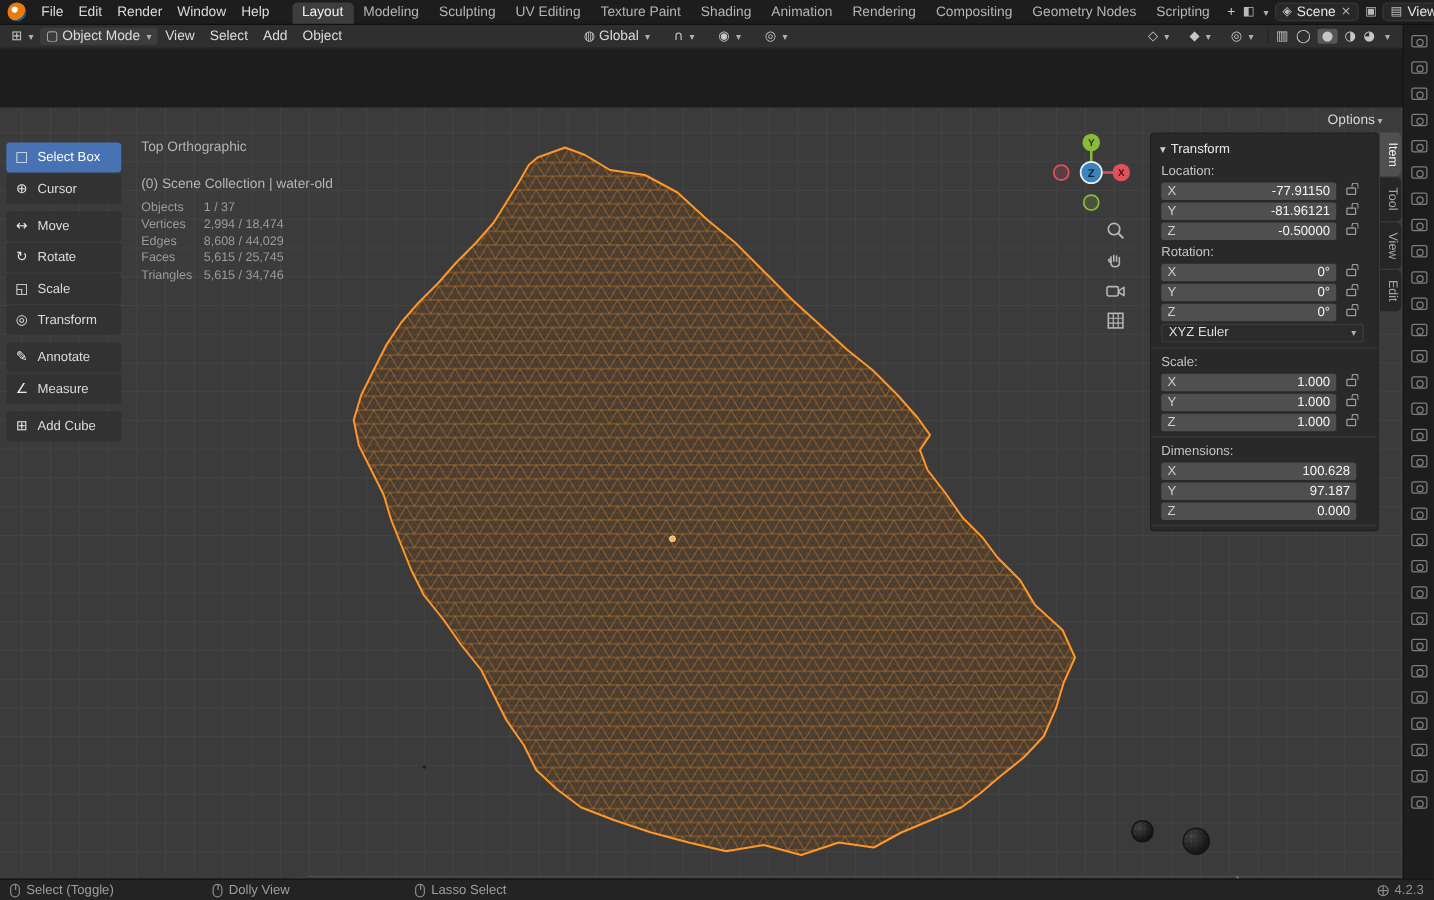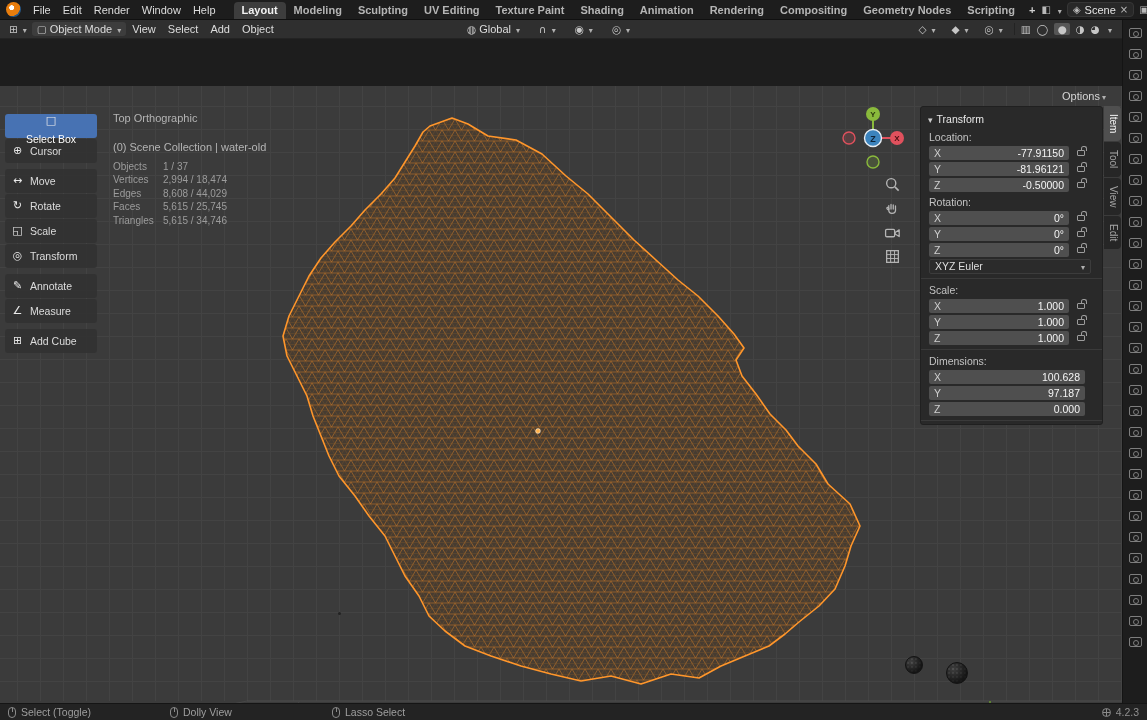--- a/index.html
+++ b/index.html
@@ -7,21 +7,21 @@
   body { background:#1d1d1d; font-family:"Liberation Sans",sans-serif; font-size:11px; color:#d0d0d0; }
   .glyph { font-family:"DejaVu Sans",sans-serif; font-style:normal; }
 
   
   .topbar { height:20px; display:flex; align-items:center; padding:0 6px; background:#1d1d1d; border-bottom:1px solid #101010; position:relative; z-index:30;}
   .blender-logo { width:15px; height:15px; border-radius:50%; margin-right:6px; flex:none;
     background: radial-gradient(circle at 38% 38%, #ffffff 0 2.2px, #e87d0d 2.7px 62%, #265787 64%); }
   .menus { display:flex; }
   .menus span { padding:2px 6px; color:#dcdcdc; border-radius:3px; cursor:default;text-align:right; }
   .wtabs { display:flex; margin-left:12px; align-items:flex-end; height:100%; }
-  .wtab { padding:2px 8px 3px; color:#b5b5b5; border-radius:4px 4px 0 0; white-space:nowrap;font-weight:bold; }
+  .wtab { padding:2px 8px 3px; color:#b5b5b5; border-radius:4px 4px 0 0; white-space:nowrap; }
   .wtab.active { background:#3d3d3d; color:#f2f2f2; }
   .wtab.add { color:#cfcfcf; padding:2px 6px 3px; }
   .topbar-right { margin-left:auto; display:flex; align-items:center; gap:5px; }
   .pillgroup { display:flex; align-items:center; gap:4px; background:#282828; border:1px solid #363636; border-radius:4px; padding:0 5px; height:15px; }
   .pillgroup .lbl { color:#e4e4e4; }
   .icbtn { color:#b9b9b9; font-size:10px; line-height:1; }
   .caret::after { content:"▾"; font-family:"DejaVu Sans",sans-serif; font-size:8px; color:#b0b0b0; margin-left:2px; }
 
   
   .content { display:flex; height:683px; }
@@ -46,21 +46,21 @@
   .grid-layer { position:absolute; left:0; top:0; right:0; height:615px;
     background-image: linear-gradient(#434343 1px, transparent 1px), linear-gradient(90deg,#434343 1px, transparent 1px);
     background-size: 23px 23px; background-position:-6px -3px; }
   svg.scene { position:absolute; inset:0; }
   .options-overlay { position:absolute; top:4px; right:16px; color:#d6d6d6; z-index:6; }
 
   
   .toolshelf { position:absolute; left:5px; top:28px; width:92px; z-index:8; }
   .tool { height:24px; display:flex; align-items:center; gap:6px; background:rgba(50,50,50,.92); border-radius:3px; padding:0 6px; margin-bottom:1px; color:#dcdcdc; font-size:10.5px; white-space:nowrap; }
   .tool .ti { width:13px; text-align:center; font-family:"DejaVu Sans",sans-serif; font-size:11px; color:#eaeaea; flex:none; }
-  .tool.active { background:#4772b3; color:#ffffff;flex-direction:column; }
+  .tool.active { background:#4772b3; color:#ffffff; }
   .tool.gap { margin-top:6px; }
 
   
   .vp-info { position:absolute; left:113px; top:26px; z-index:5; color:#b4b4b4; }
   .vp-info .line1 { margin-bottom:17px; }
   .vp-info .line2 { margin-bottom:8px; }
   .stats { display:grid; grid-template-columns:50px auto; row-gap:2.5px; font-size:10px; color:#9c9c9c; }
 
   
   .gizmo { position:absolute; left:838px; top:16px; z-index:6; }

